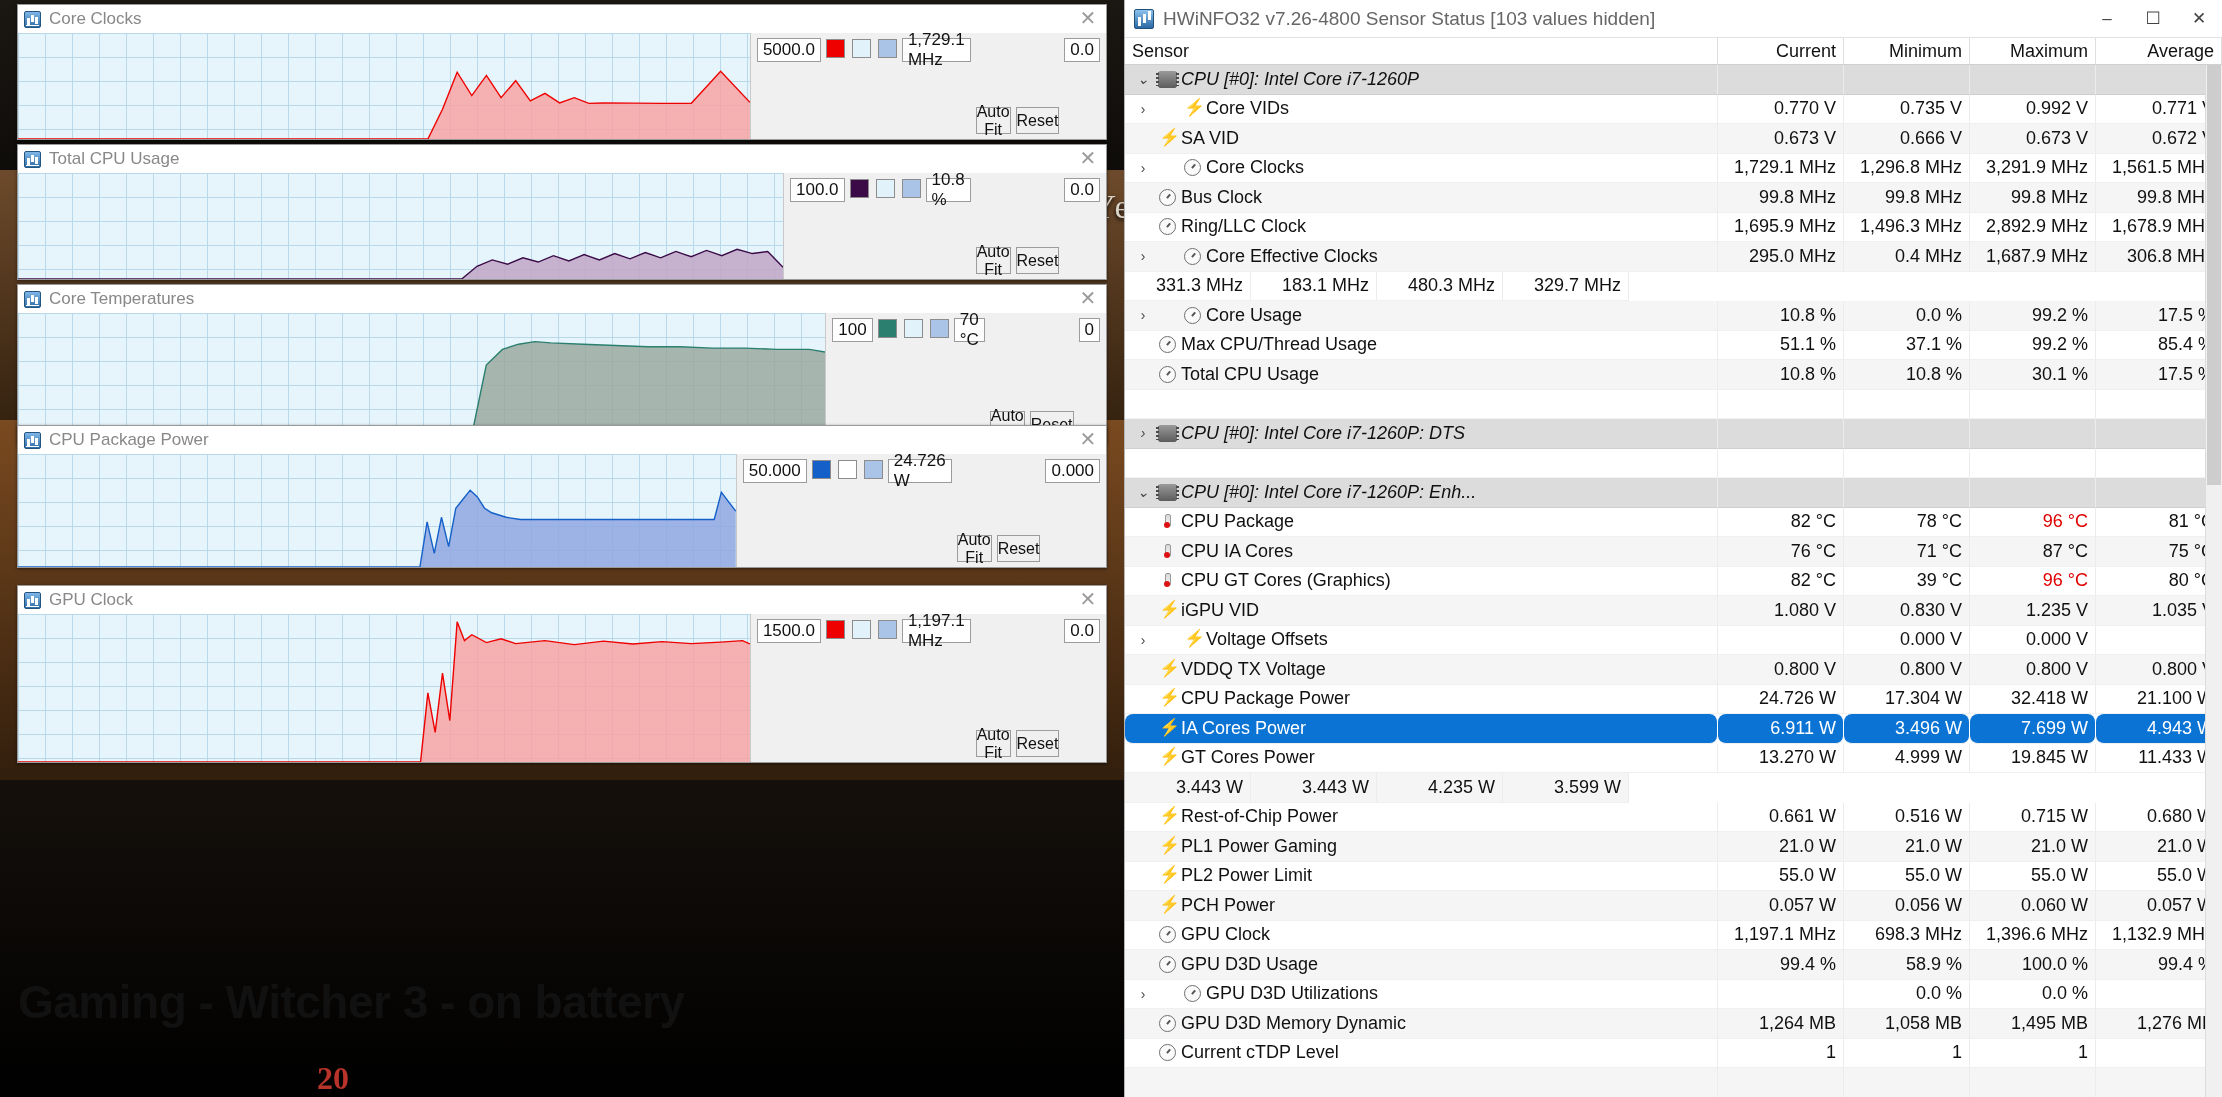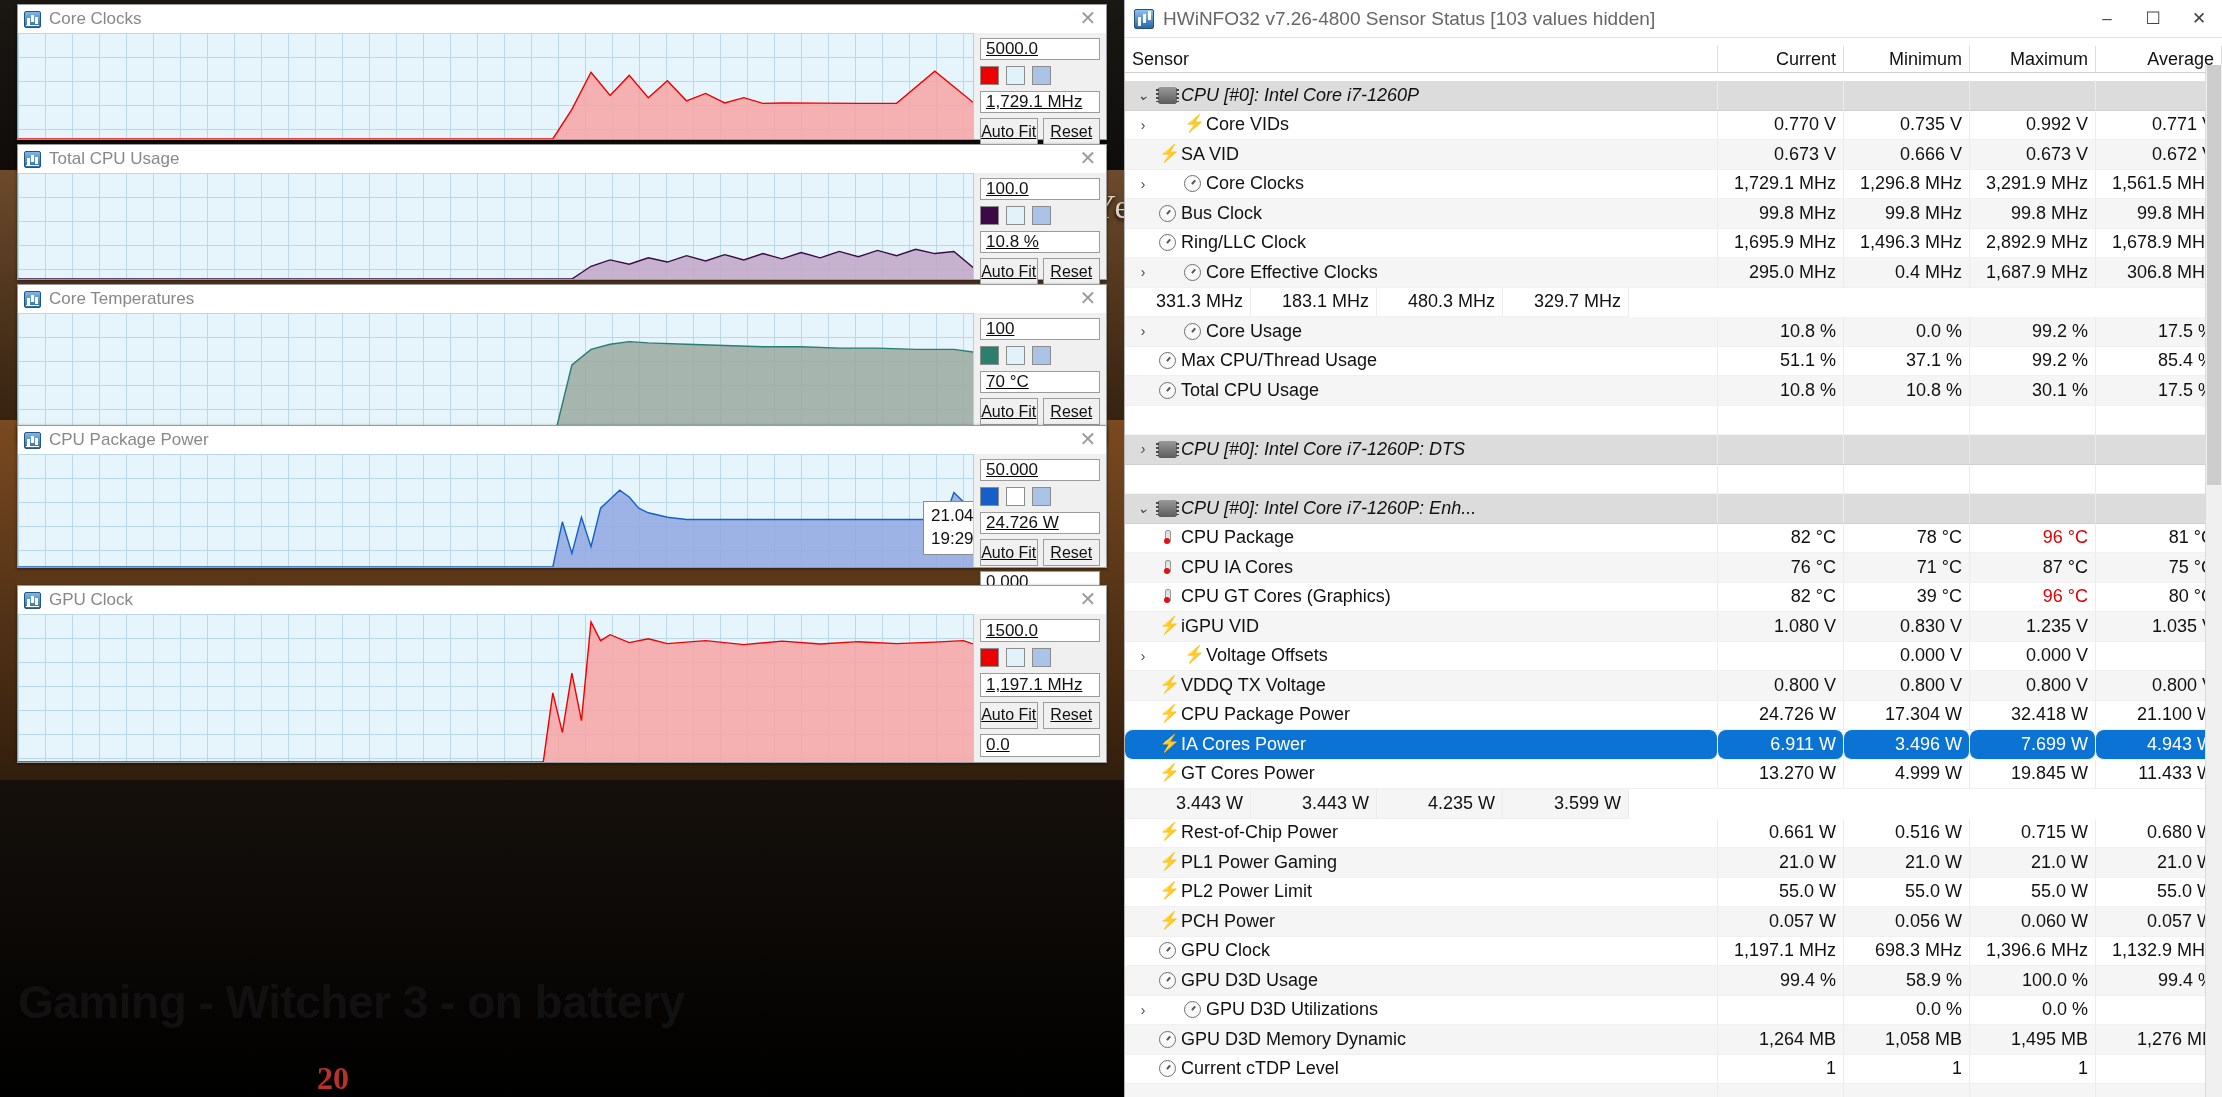--- a/index.html
+++ b/index.html
@@ -89,21 +89,21 @@
       linear-gradient(to right, #b9d8ea 1px, transparent 1px),
       linear-gradient(to bottom, #b9d8ea 1px, transparent 1px);
     background-size:27px 24px;
     border-right:1px solid #c9c9c9;
   }
   .plot svg { position:absolute; inset:0; width:100%; height:100%; }
 
   
   .gside {
     flex:0 0 132px; background:#f0f0f0; padding:5px 6px;
-    display:flex; flex-direction:column; gap:5px;text-decoration:underline;
+    display:flex; gap:5px;
   }
   .gfield {
     background:#fff; border:1px solid #9c9c9c; height:24px;
     display:flex; align-items:center; padding:0 5px;
     font-size:17px; color:#111;
   }
   .swatches { display:flex; gap:7px; padding:1px 0; }
   .sw { width:19px; height:19px; border:1px solid #8d8d8d; }
   .btnrow { display:flex; gap:5px; margin-top:auto; }
   .gbtn {
@@ -116,21 +116,21 @@
   .tooltip {
     position:absolute; background:#fff; border:1px solid #8a8a8a;
     padding:3px 7px; font-size:17px; line-height:1.35; color:#111;
     z-index:5; white-space:nowrap;
   }
 
   
   #hw {
     position:absolute; left:1124px; top:0; width:1098px; height:1097px;
     background:#fff; border-left:1px solid #b5b5b5;
-    display:flex; flex-direction:column;gap:8px;
+    display:flex; flex-direction:column;
   }
   .hw-title {
     height:38px; flex:0 0 38px; display:flex; align-items:center;
     background:#fff; border-bottom:1px solid #e2e2e2; padding-left:9px;
   }
   .hw-ico {
     width:20px; height:20px; flex:0 0 20px; margin-right:9px; border-radius:2px;
     background:linear-gradient(#8cc2ef,#2a69a4); border:1px solid #22527c;
     position:relative; overflow:hidden;
   }

